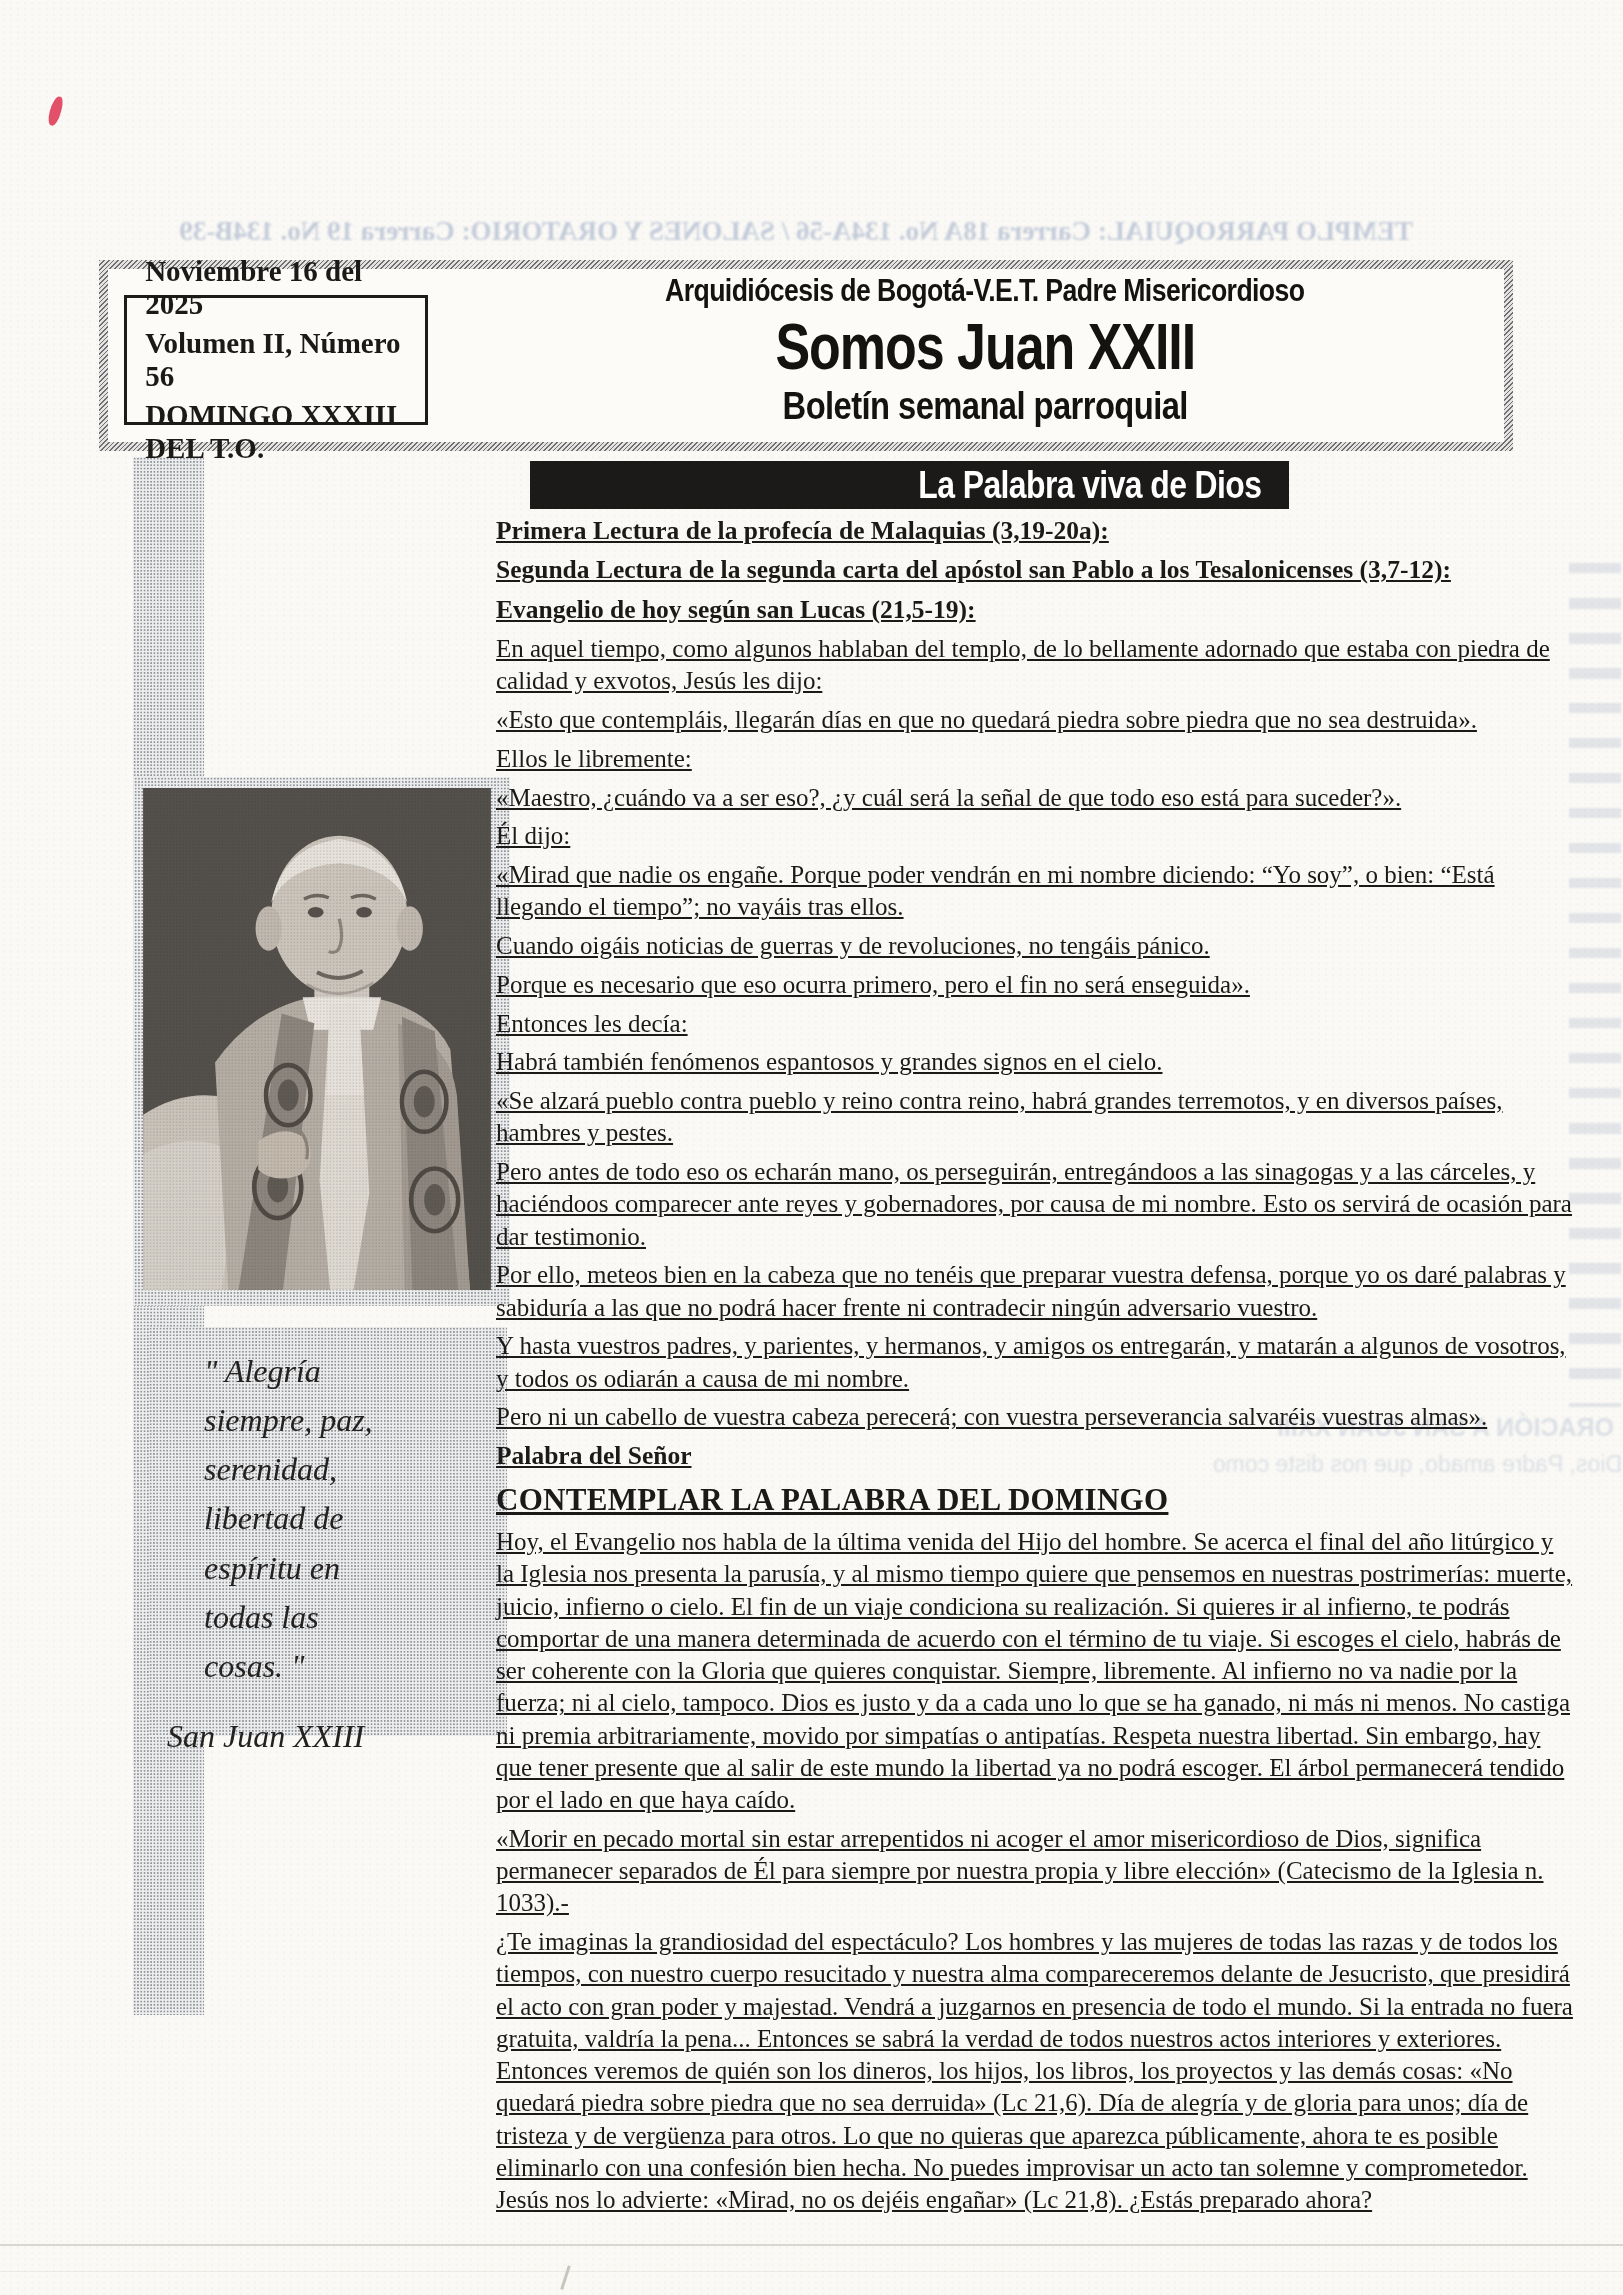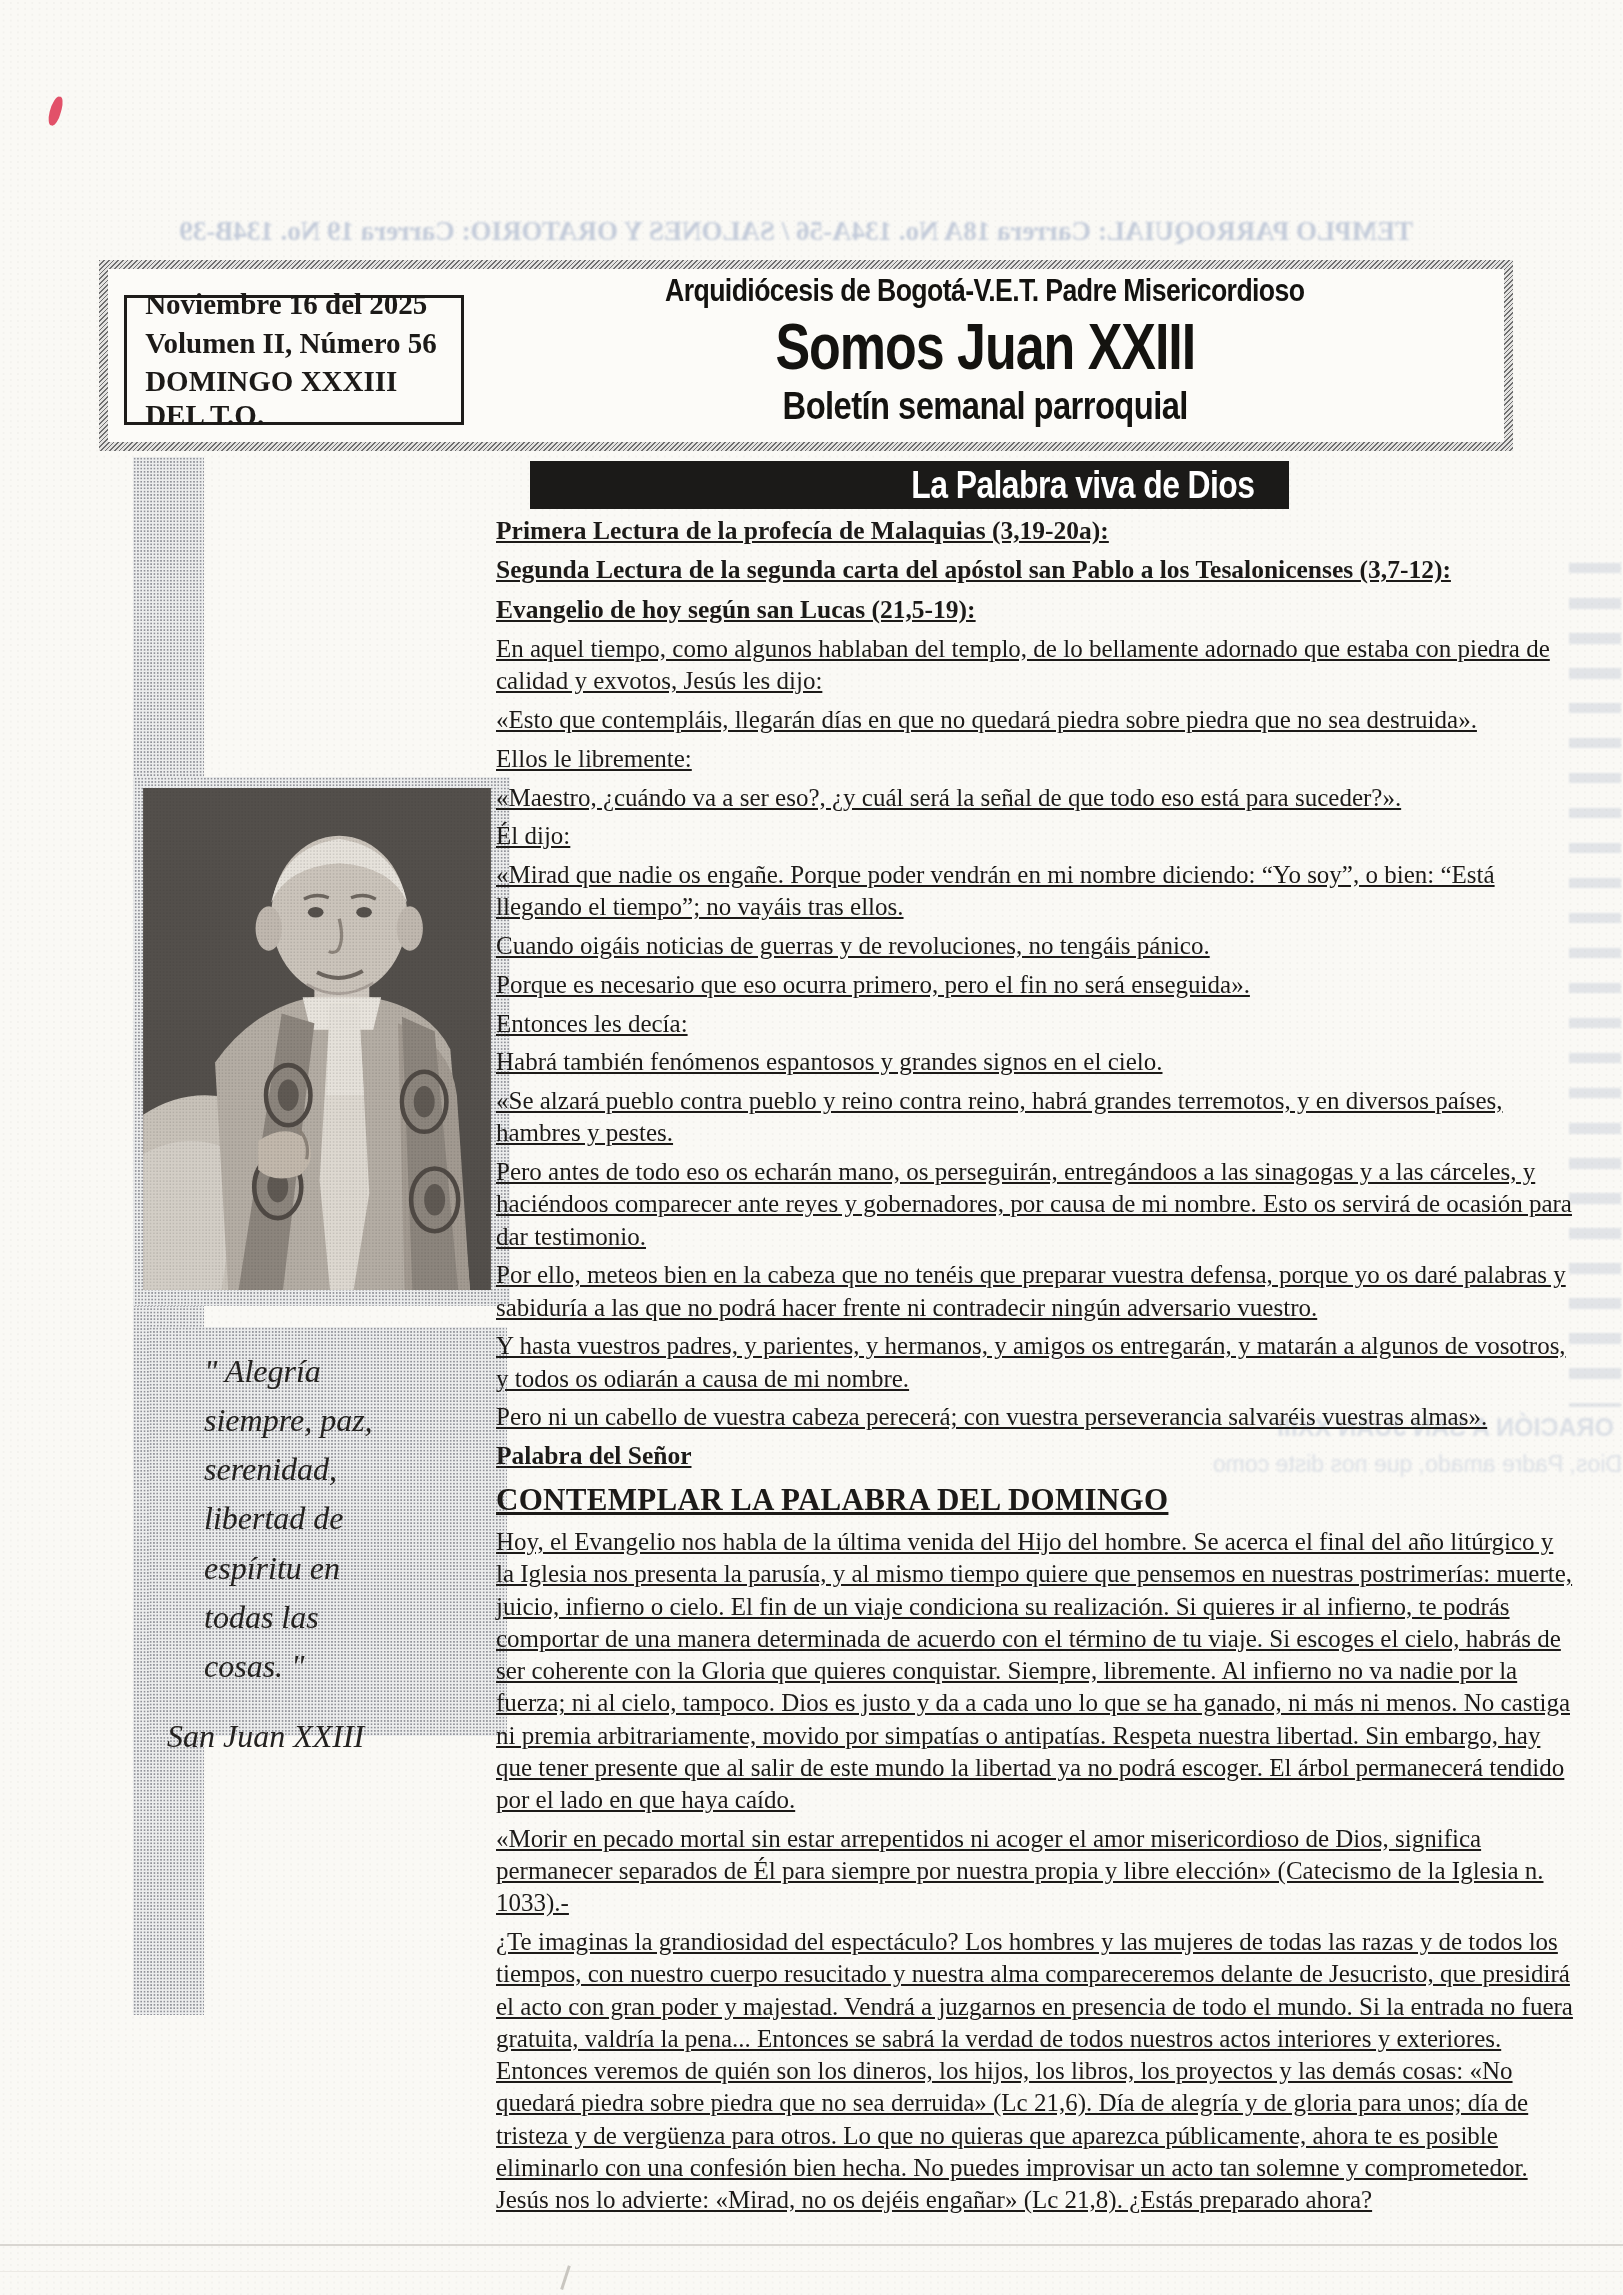--- a/index.html
+++ b/index.html
@@ -46,37 +46,37 @@
   .strip-left{left:133px;top:457px;width:71px;height:1558px;}
   .photo-mat{left:134px;top:777px;width:376px;height:529px;}
   .quote-block{left:149px;top:1327px;width:358px;height:409px;z-index:2;
     padding:19.6px 0 0 55px;box-sizing:border-box;}
 
   
   .masthead-frame{left:99px;top:260px;width:1414px;height:191px;z-index:2;
     background:repeating-linear-gradient(135deg,#6f6f6f 0 1.3px,#e4e3e1 1.3px 3.3px);
     padding:9.2px;box-sizing:border-box;}
   .masthead-inner{position:relative;width:100%;height:100%;background:#fcfbf8;}
-  .date-box{position:absolute;left:15.7px;top:26px;width:340px;height:130px;
+  .date-box{position:absolute;left:15.7px;top:26px;width:304px;height:130px;
     border:3.3px solid #1e1c1a;background:#fcfbf8;
     display:flex;flex-direction:column;justify-content:center;gap:5.2px;
     padding-left:18.3px;box-sizing:border-box;}
   .date-box div{font-weight:bold;font-size:29px;line-height:1.15;font-family:"Liberation Serif",serif;}
   .mast-titles{position:absolute;left:363px;right:5.2px;top:3.9px;text-align:center;
     font-family:Liberation Sans, sans-serif;color:#141310;}
   .mast-line1{font-size:31px;font-weight:bold;}
   .mast-line1 span{display:inline-block;transform:scaleX(.86);transform-origin:center;letter-spacing:-0.7px;white-space:nowrap;}
   .mast-line2{font-size:65px;font-weight:900;margin-top:0px;}
   .mast-line2 span{display:inline-block;transform:scaleX(.80);transform-origin:center;letter-spacing:-1.3px;white-space:nowrap;}
   .mast-line3{font-size:39px;font-weight:bold;margin-top:0px;}
   .mast-line3 span{display:inline-block;transform:scaleX(.84);transform-origin:center;letter-spacing:-0.7px;white-space:nowrap;}
 
   
   .banner{left:530px;top:461px;width:759px;height:48px;background:#1b1a18;z-index:2;
-    display:flex;align-items:center;justify-content:flex-end;padding-right:35px;box-sizing:border-box;}
+    display:flex;align-items:center;justify-content:flex-end;padding-right:28px;box-sizing:border-box;}
   .banner span{display:inline-block;color:#fff;font-family:"Liberation Sans",sans-serif;
     font-weight:bold;font-size:38px;transform:scaleX(.84);transform-origin:right center;
     letter-spacing:-0.7px;white-space:nowrap;}
 
   
   .main-col{left:496px;top:515px;width:1078px;z-index:2;text-decoration:underline;}
   .main-col p{margin:0 0 6.5px;font-size:25px;line-height:1.29;}
   .main-col p.bold{font-weight:bold;font-size:25.5px;}
   .main-col p.subhead{font-weight:bold;font-size:31px;letter-spacing:0.3px;margin:2.6px 0 6.5px;}
   .main-col span.b{font-weight:bold;}

